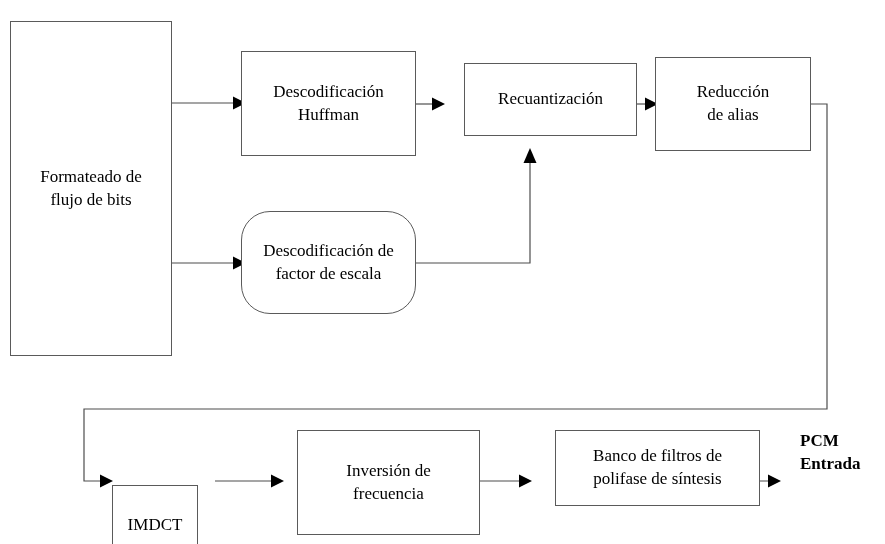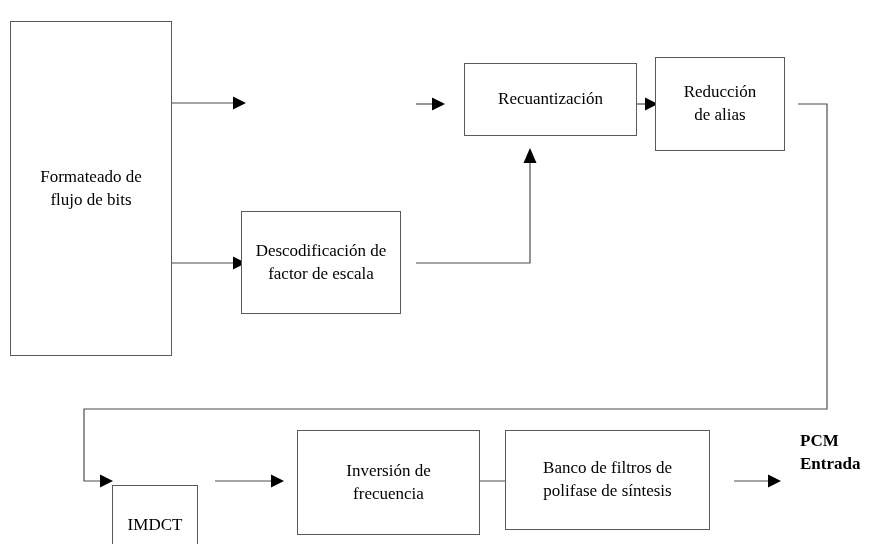--- a/index.html
+++ b/index.html
@@ -107,33 +107,35 @@
 
     <g>
       <line x1="734" y1="481" x2="768" y2="481"></line>
       <polygon class="head" points="768,474.5 781,481 768,487.5"></polygon>
     </g>
   </svg>
 
   <div class="blk" style="left:10px;  top:21px;  width:162px; height:335px;">Formateado de
 flujo de bits</div>
 
+  <div class="blk" style="left:241px; top:51px;  width:175px; height:105px;">Descodificación
+Huffman</div>
 
-  <div class="blk" style="left:241px; top:211px; width:160px; height:103px;">Descodificación de
+  <div class="blk" style="left:241px; top:211px; width:175px; height:103px;border-radius:29px;">Descodificación de
 factor de escala</div>
 
   <div class="blk" style="left:464px; top:63px;  width:173px; height:73px;">Recuantización</div>
 
-  <div class="blk" style="left:655px; top:57px;  width:130px; height:94px;">Reducción
+  <div class="blk" style="left:655px; top:57px;  width:156px; height:94px;">Reducción
 de alias</div>
 
   <div class="blk" style="left:112px; top:453px; width:86px; height:81px;margin-top:32px;">IMDCT</div>
 
   <div class="blk" style="left:280px; top:430px; width:183px; height:105px;margin-left:17px;">Inversión de
 frecuencia</div>
 
-  <div class="blk" style="left:505px; top:430px; width:205px; height:100px;">Banco de filtros de
+  <div class="blk" style="left:555px; top:430px; width:205px; height:76px;">Banco de filtros de
 polifase de síntesis</div>
 
   <div class="lbl" style="left:800px; top:430px;">PCM
 Entrada</div>
 
 </div>
 
 </body></html>

